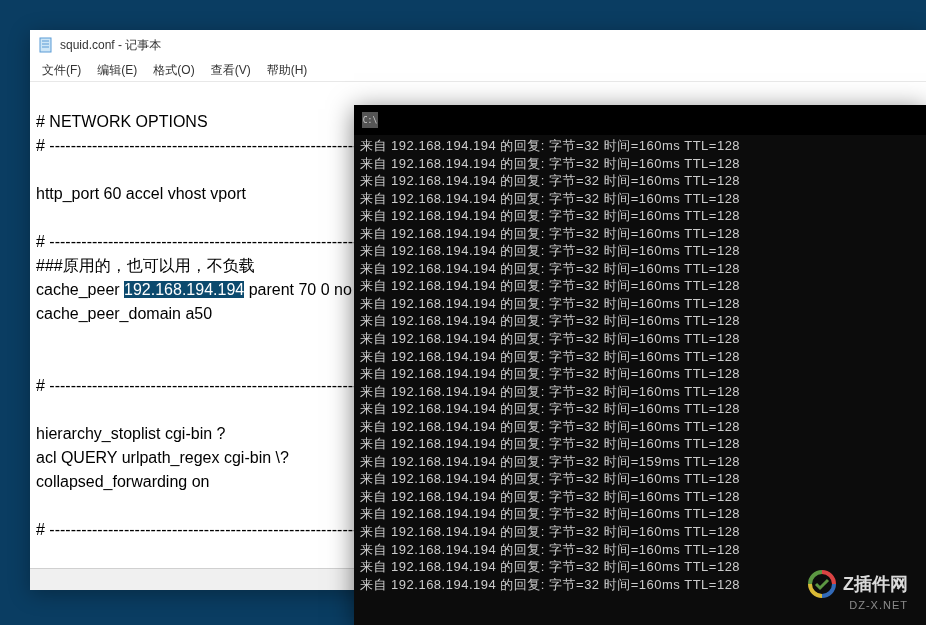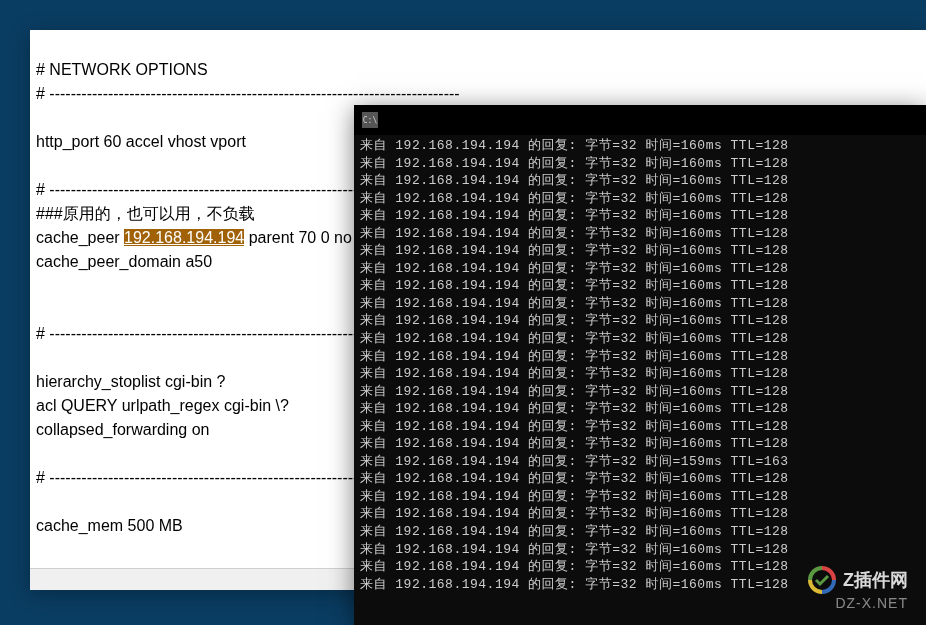--- a/index.html
+++ b/index.html
@@ -54,23 +54,22 @@
     .notepad-content {
       padding: 4px 6px;
       font-family: "Microsoft YaHei", Arial, sans-serif;
       font-size: 16px;
       line-height: 1.5;
       color: #000;
       white-space: pre;
       overflow: hidden;
     }
     .highlight {
-      background: #a16207;
+      background: #0c4a6e;
       color: #fff;
-      text-decoration: underline;
     }
     .notepad-statusbar {
       position: absolute;
       bottom: 0;
       left: 0;
       right: 0;
       height: 22px;
       background: #f0f0f0;
       border-top: 1px solid #d0d0d0;
     }
@@ -99,21 +98,21 @@
       background: #555;
       display: inline-flex;
       align-items: center;
       justify-content: center;
       color: #ccc;
       font-size: 8px;
       font-family: monospace;
     }
     .cmd-content {
       padding: 2px 6px;
-      font-family: Liberation Mono, monospace;
+      font-family: Liberation Sans, sans-serif;
       font-size: 13px;
       line-height: 1.35;
       color: #ccc;
       letter-spacing: 0.5px;
     }
     .cmd-line { white-space: pre; }
     .watermark {
       position: absolute;
       bottom: 14px;
       right: 18px;
@@ -134,28 +133,46 @@
       height: 30px;
     }
     .wm-text {
       color: #fff;
       font-size: 18px;
       font-weight: bold;
       margin-left: -6px;
     }
     .wm-sub {
       color: rgba(255,255,255,0.6);
-      font-size: 14px;
+      font-size: 11px;
       letter-spacing: 1px;
     }
   </style>
 </head>
 <body>
 
 <div class="notepad-window">
+  <div class="notepad-title">
+    <span class="notepad-icon">
+      <svg width="16" height="16" viewBox="0 0 16 16">
+          <rect x="2" y="1" width="11" height="14" fill="#cde6f7" stroke="#5b9bd5"></rect>
+          <line x1="4" y1="4" x2="11" y2="4" stroke="#5b9bd5"></line>
+          <line x1="4" y1="7" x2="11" y2="7" stroke="#5b9bd5"></line>
+          <line x1="4" y1="10" x2="11" y2="10" stroke="#5b9bd5"></line>
+        </svg>
+    </span>
+    <span>squid.conf - 记事本</span>
+  </div>
+  <div class="notepad-menu">
+    <span class="menu-item">文件(F)</span>
+    <span class="menu-item">编辑(E)</span>
+    <span class="menu-item">格式(O)</span>
+    <span class="menu-item">查看(V)</span>
+    <span class="menu-item">帮助(H)</span>
+  </div>
   <div class="notepad-content">
 <span># NETWORK OPTIONS</span>
 <span># -----------------------------------------------------------------------------</span>
 <span></span>
 <span>http_port 60 accel vhost vport</span>
 <span></span>
 <span># -----------------------------------------------------------------------------</span>
 <span>###原用的，也可以用，不负载</span>
 <span><span>cache_peer </span><span class="highlight">192.168.194.194</span><span> parent 70 0 no</span></span>
 <span>cache_peer_domain a50</span>
@@ -190,21 +207,21 @@
       <div class="cmd-line">来自 192.168.194.194 的回复: 字节=32 时间=160ms TTL=128</div>
       <div class="cmd-line">来自 192.168.194.194 的回复: 字节=32 时间=160ms TTL=128</div>
       <div class="cmd-line">来自 192.168.194.194 的回复: 字节=32 时间=160ms TTL=128</div>
       <div class="cmd-line">来自 192.168.194.194 的回复: 字节=32 时间=160ms TTL=128</div>
       <div class="cmd-line">来自 192.168.194.194 的回复: 字节=32 时间=160ms TTL=128</div>
       <div class="cmd-line">来自 192.168.194.194 的回复: 字节=32 时间=160ms TTL=128</div>
       <div class="cmd-line">来自 192.168.194.194 的回复: 字节=32 时间=160ms TTL=128</div>
       <div class="cmd-line">来自 192.168.194.194 的回复: 字节=32 时间=160ms TTL=128</div>
       <div class="cmd-line">来自 192.168.194.194 的回复: 字节=32 时间=160ms TTL=128</div>
       <div class="cmd-line">来自 192.168.194.194 的回复: 字节=32 时间=160ms TTL=128</div>
-      <div class="cmd-line">来自 192.168.194.194 的回复: 字节=32 时间=159ms TTL=163</div>
+      <div class="cmd-line">来自 192.168.194.194 的回复: 字节=32 时间=159ms TTL=128</div>
       <div class="cmd-line">来自 192.168.194.194 的回复: 字节=32 时间=160ms TTL=128</div>
       <div class="cmd-line">来自 192.168.194.194 的回复: 字节=32 时间=160ms TTL=128</div>
       <div class="cmd-line">来自 192.168.194.194 的回复: 字节=32 时间=160ms TTL=128</div>
       <div class="cmd-line">来自 192.168.194.194 的回复: 字节=32 时间=160ms TTL=128</div>
       <div class="cmd-line">来自 192.168.194.194 的回复: 字节=32 时间=160ms TTL=128</div>
       <div class="cmd-line">来自 192.168.194.194 的回复: 字节=32 时间=160ms TTL=128</div>
       <div class="cmd-line">来自 192.168.194.194 的回复: 字节=32 时间=160ms TTL=128</div>
     </div>
 </div>
 

